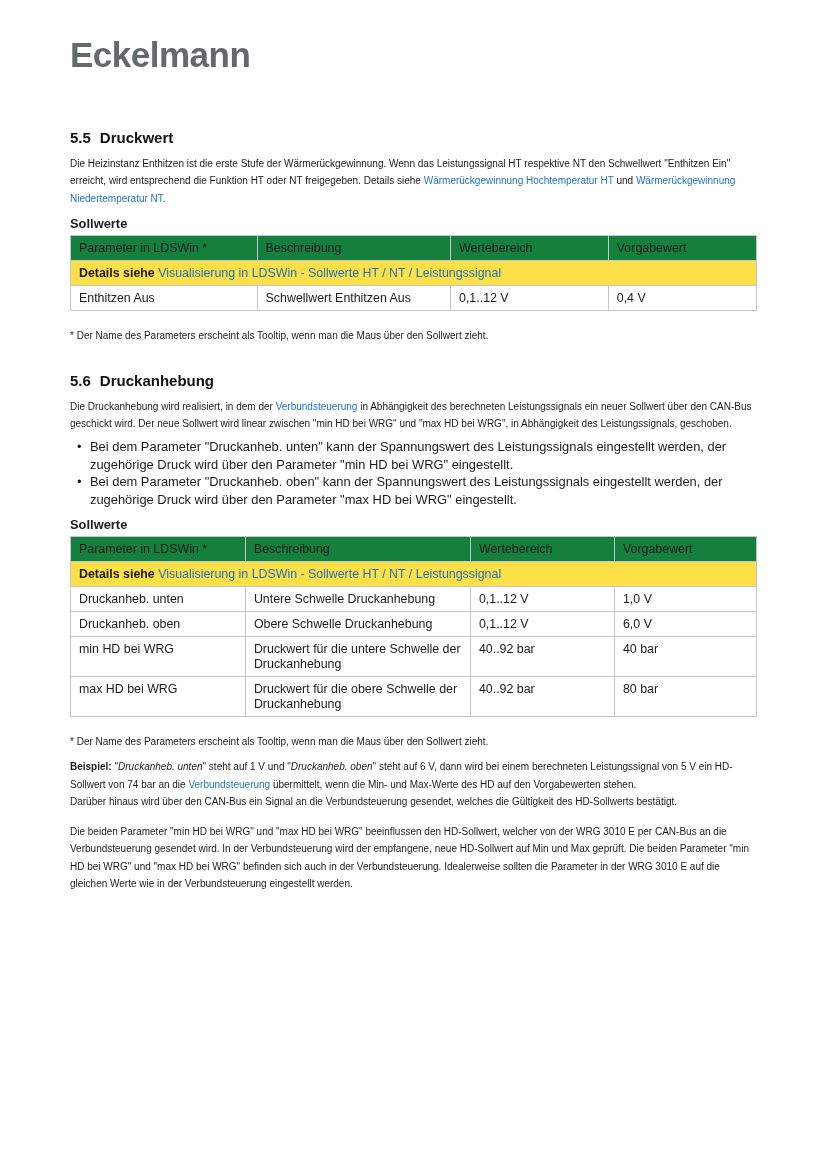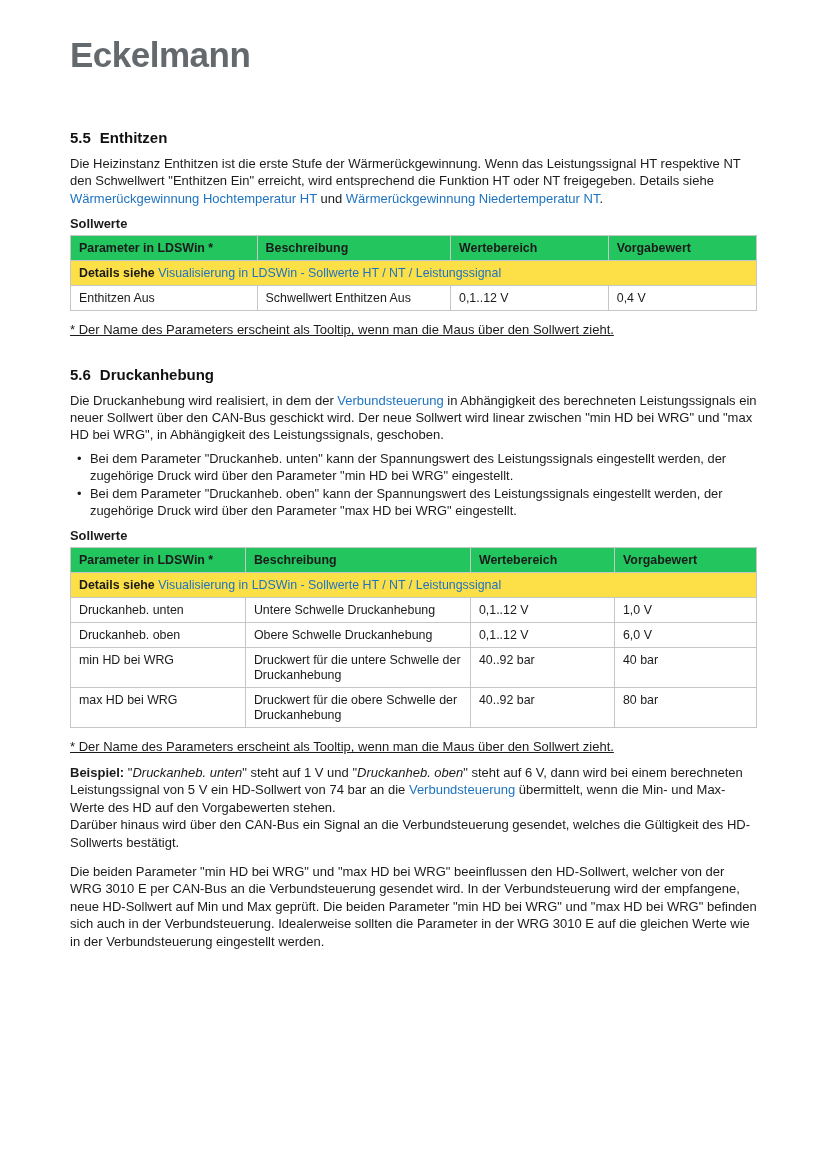--- a/index.html
+++ b/index.html
@@ -26,21 +26,21 @@
     margin-top: 54px;
     font-size: 15px;
     font-weight: bold;
     color: #111;
     line-height: 19px;
   }
   h2.h2b { margin-top: 26px; }
   .h-num { margin-right: 9px; }
   p.para {
     margin-top: 8px;
-    font-size: 13px;
+    font-size: 10px;
     line-height: 17.4px;
   }
   a.link {
     color: #1e73c0;
     text-decoration: none;
     cursor: pointer;
   }
   .bold { font-weight: bold; }
   .ital { font-style: italic; }
   p.sollwerte {
@@ -58,25 +58,25 @@
   table.ptable th, table.ptable td {
     border: 1px solid #c6c6c6;
     font-size: 12.4px;
     line-height: 15px;
     padding: 5px 8px 4px 8px;
     text-align: left;
     vertical-align: top;
     font-weight: normal;
   }
   table.ptable th {
-    background: #22c55e;
-    font-weight: bold;
+    background: #15803d;
+    font-weight: normal;
   }
   tr.details-row td { background: #fde047; }
-  p.footnote { margin-top: 10px; text-decoration: underline; }
+  p.footnote { margin-top: 16px; }
   ul.bullets {
     list-style: none;
     margin-top: 6px;
   }
   ul.bullets li {
     position: relative;
     padding-left: 20px;
     font-size: 12.9px;
     line-height: 17.4px;
   }
@@ -101,21 +101,21 @@
   .footer .fl { flex: 1; text-align: left; }
   .footer .fr { flex: 1; text-align: right; }
 </style>
 </head>
 <body>
 
 <div class="page">
 
   <div class="logo">Eckelmann</div>
 
-  <h2 class="heading"><span class="h-num">5.5</span><span>Enthitzen</span></h2>
+  <h2 class="heading"><span class="h-num">5.5</span><span>Druckwert</span></h2>
 
   <p class="para"><span>Die Heizinstanz Enthitzen ist die erste Stufe der Wärmerückgewinnung. Wenn das Leistungssignal HT respektive NT den Schwellwert "Enthitzen Ein" erreicht, wird entsprechend die Funktion HT oder NT freigegeben. Details siehe </span><a class="link">Wärmerückgewinnung Hochtemperatur HT</a><span> und </span><a class="link">Wärmerückgewinnung Niedertemperatur NT</a><span>.</span></p>
 
   <p class="sollwerte">Sollwerte</p>
 
   <table class="ptable">
     <colgroup>
       <col style="width:27.2%">
         <col style="width:28.2%">
         <col style="width:23%">

